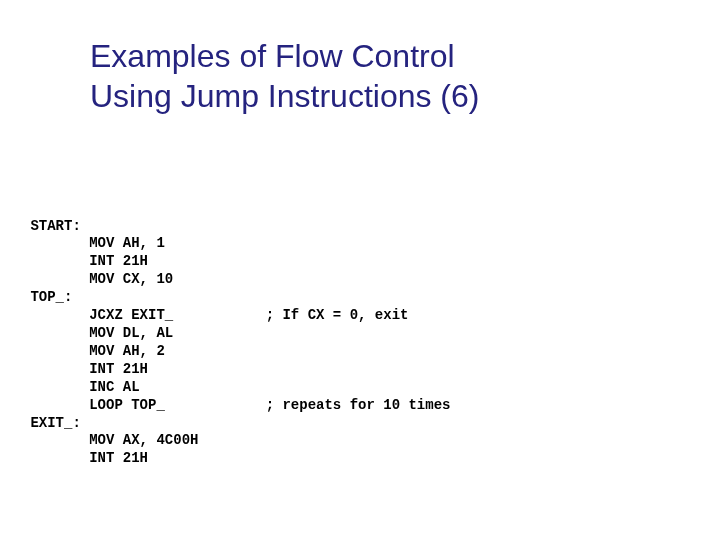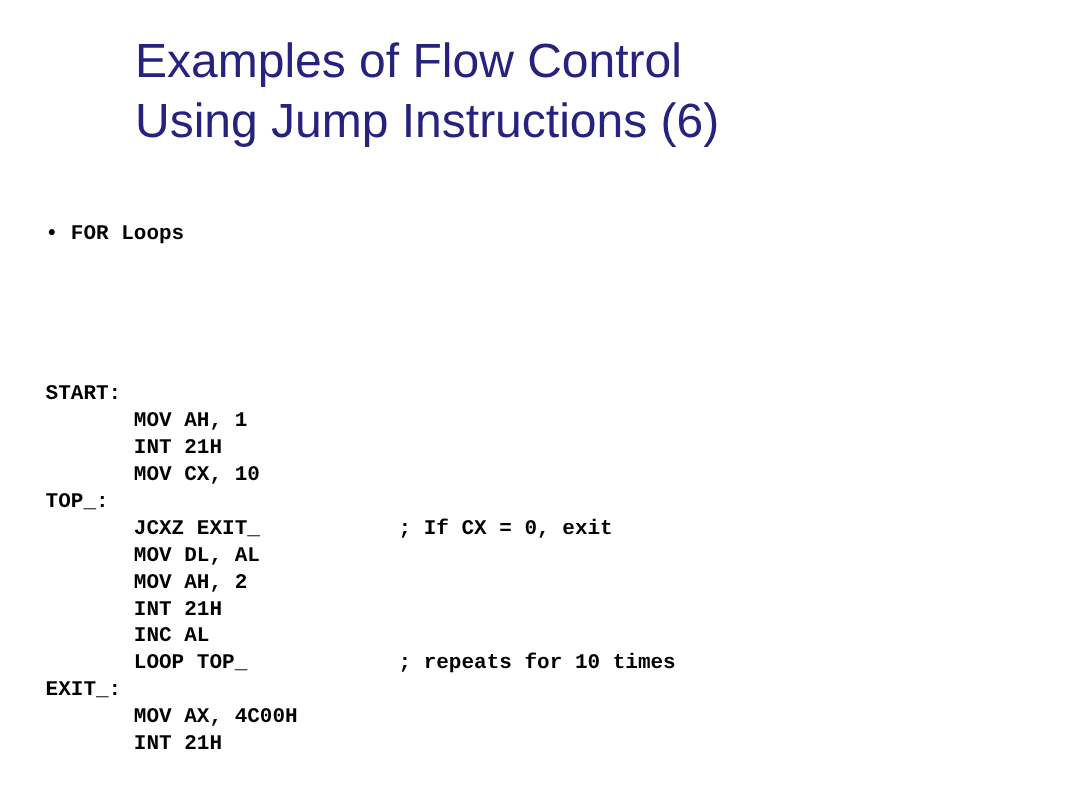--- a/index.html
+++ b/index.html
@@ -9,20 +9,21 @@
     height: 540px;
     background: #ffffff;
     overflow: hidden;
   }
   .slide {
     width: 720px;
     height: 472px;
     position: relative;
     box-sizing: border-box;
     font-family: "Courier New", Courier, monospace;
+    margin-top: 16px;
   }
   .title {
     font-family: Verdana, Arial, sans-serif;
     color: #25237f;
     font-size: 32px;
     line-height: 1.25;
     padding: 20px 18px 0 90px;
     white-space: pre-line;
   }
   .body {
@@ -41,21 +42,20 @@
     white-space: pre;
   }
 </style>
 </head>
 <body>
 
 <div class="slide">
   <div class="title">Examples of Flow Control
 Using Jump Instructions (6)</div>
   <div class="body">
-    <div class="bullet"> • FOR Loops</div>
     <div> </div>
     <div> START:
         MOV AH, 1
         INT 21H
         MOV CX, 10
  TOP_:
         JCXZ EXIT_           ; If CX = 0, exit
         MOV DL, AL
         MOV AH, 2
         INT 21H

